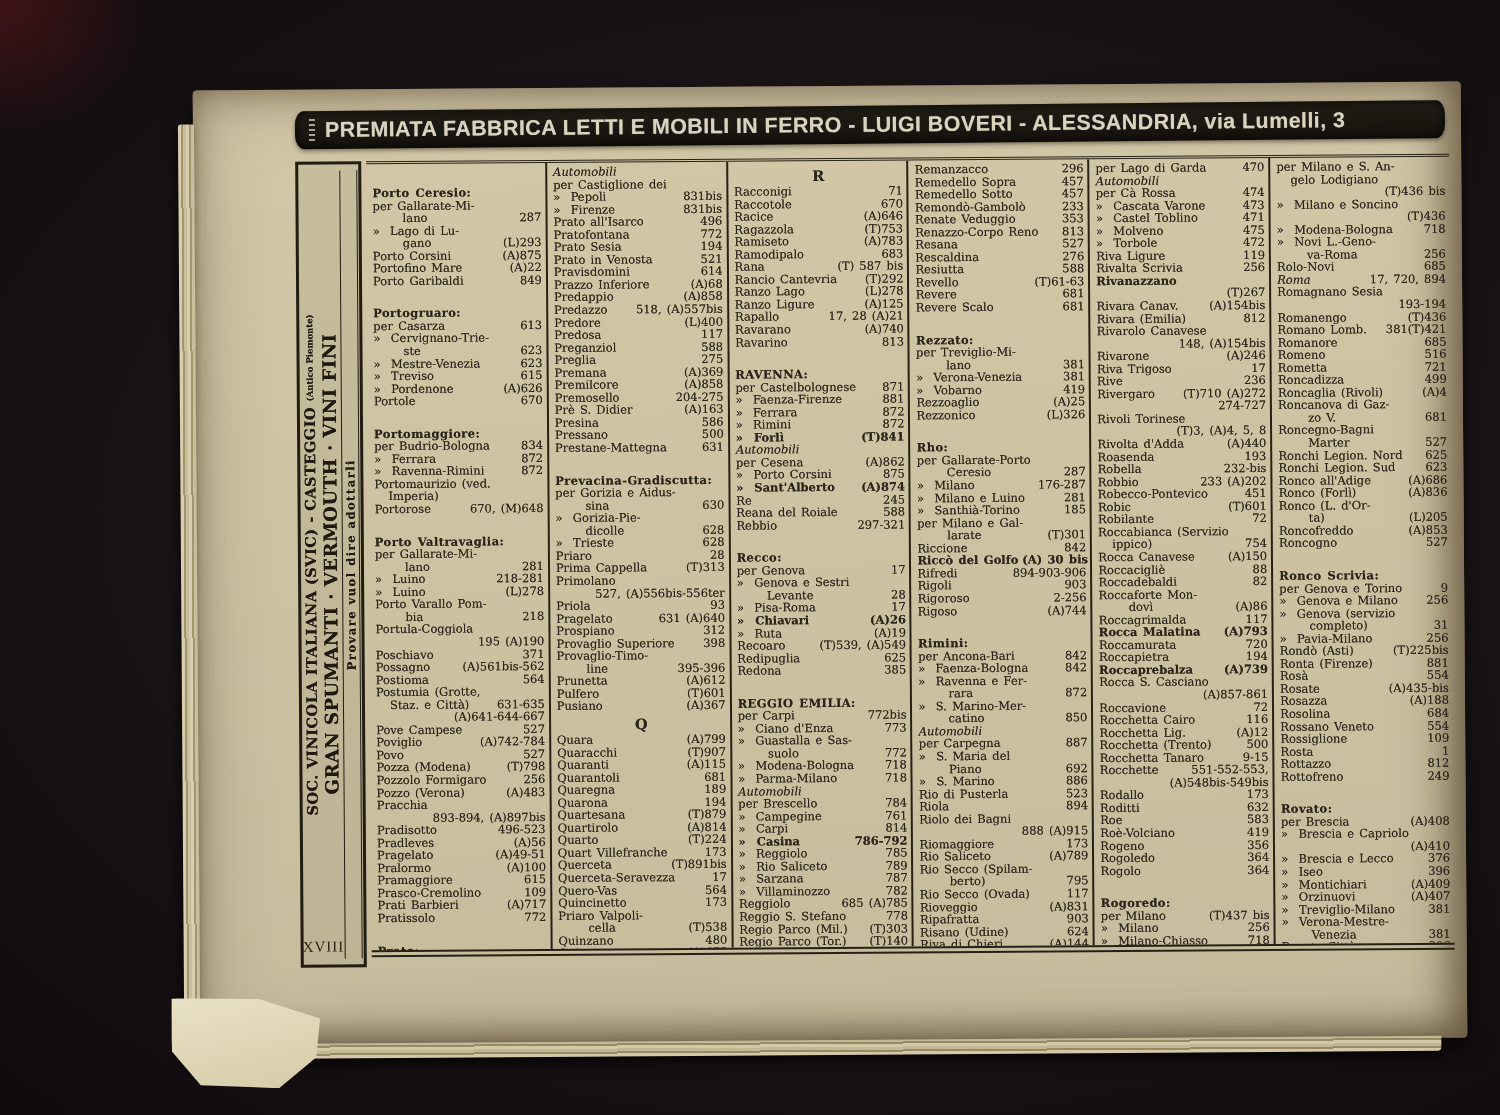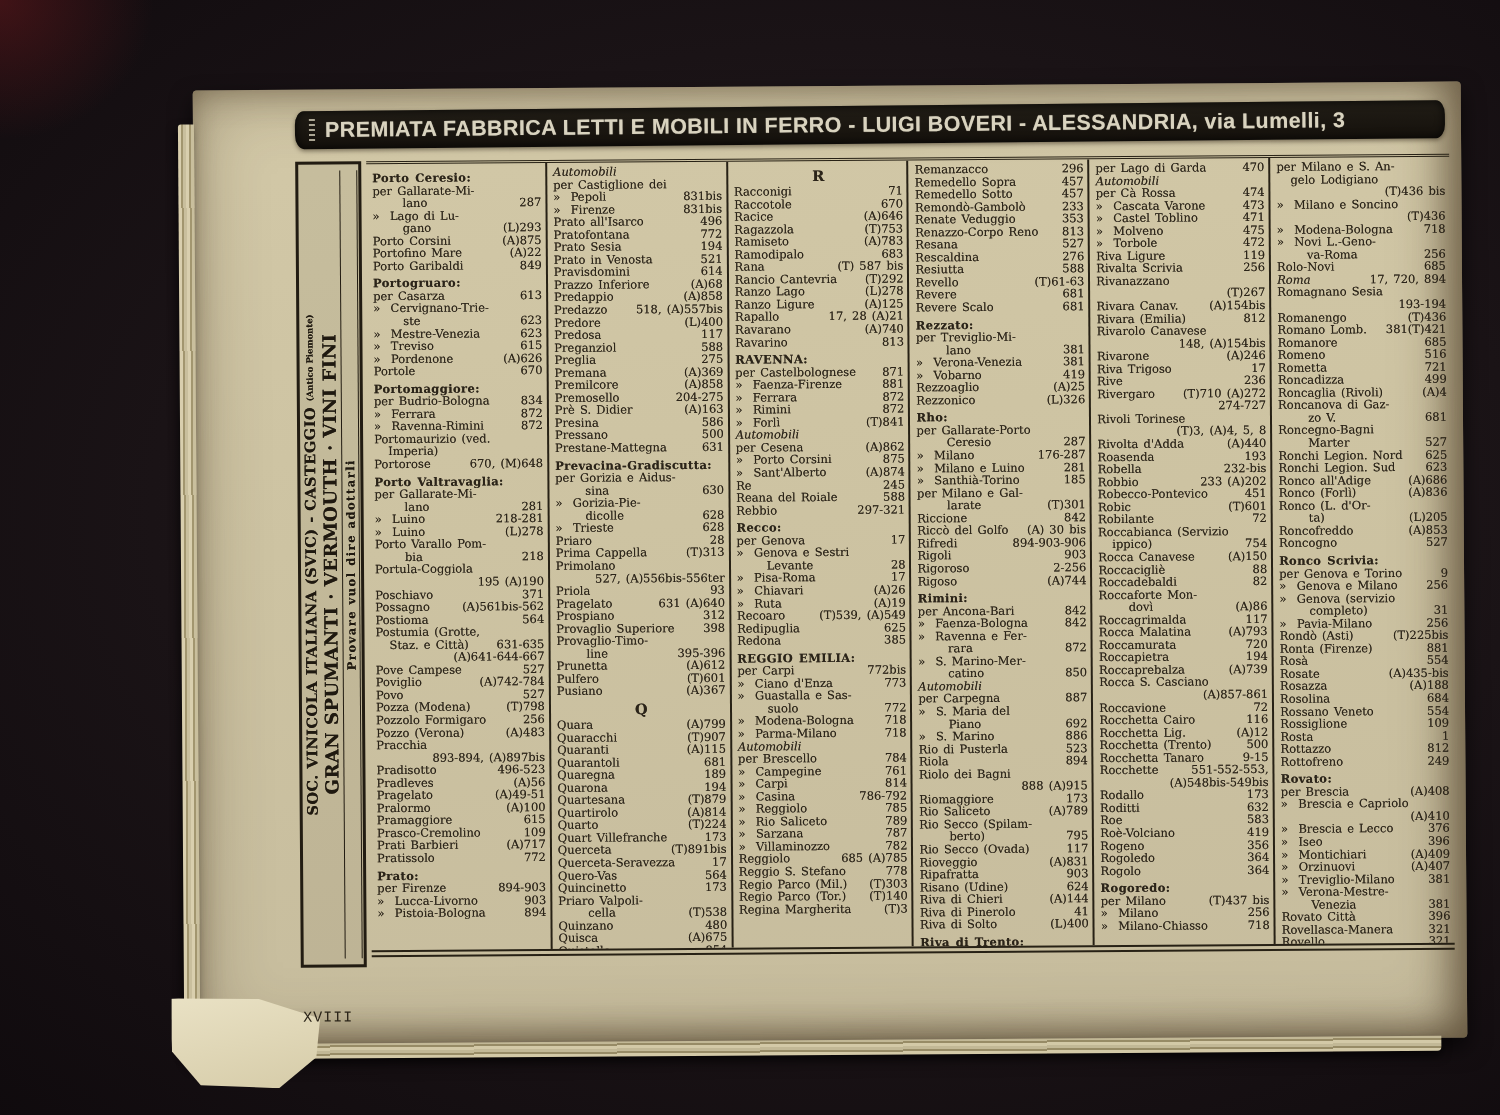--- a/index.html
+++ b/index.html
@@ -60,26 +60,26 @@
     height:796px;box-sizing:border-box;overflow:hidden;}
   .col{flex:1 1 0;border-right:2px solid #272115;padding:3px 4px 0 6px;overflow:hidden;box-sizing:border-box;}
   .col:last-child{border-right:none;}
   .row{display:flex;justify-content:space-between;align-items:baseline;
     font-size:11.5px;line-height:12.55px;color:#2b2419;word-spacing:1.5px;
     text-shadow:0 0 .5px rgba(43,36,25,.65);}
   .row .n{white-space:pre;}
   .row .v{white-space:nowrap;margin-left:4px;}
   .row.d1 .n{padding-left:14px;}
   .row.d2 .n{padding-left:30px;}
-  .row.s-h{font-weight:bold;margin-top:5px;letter-spacing:.4px;}
+  .row.s-h{font-weight:bold;margin-top:20px;letter-spacing:.4px;}
   .row.s-i .n{font-style:italic;}
-  .row.s-b{font-weight:normal;}
+  .row.s-b{font-weight:bold;}
   .row.s-L{display:block;text-align:center;font-weight:bold;font-size:14.5px;line-height:15px;margin:4px 0 2px;}
-  .page-number{position:absolute;left:104px;top:920px;font-size:15px;letter-spacing:1px;color:#2b2419;
-    font-family:Liberation Mono, monospace;}
+  .page-number{position:absolute;left:104px;top:849px;font-size:15px;letter-spacing:1px;color:#2b2419;
+    font-family:Liberation Serif, serif;}
 </style>
 </head>
 <body>
 
 <div class="bg-red-hint"></div>
 
 <div class="book">
   <div class="edge-left"></div>
   <div class="edge-bottom"></div>
   <div class="torn-corner"></div>

